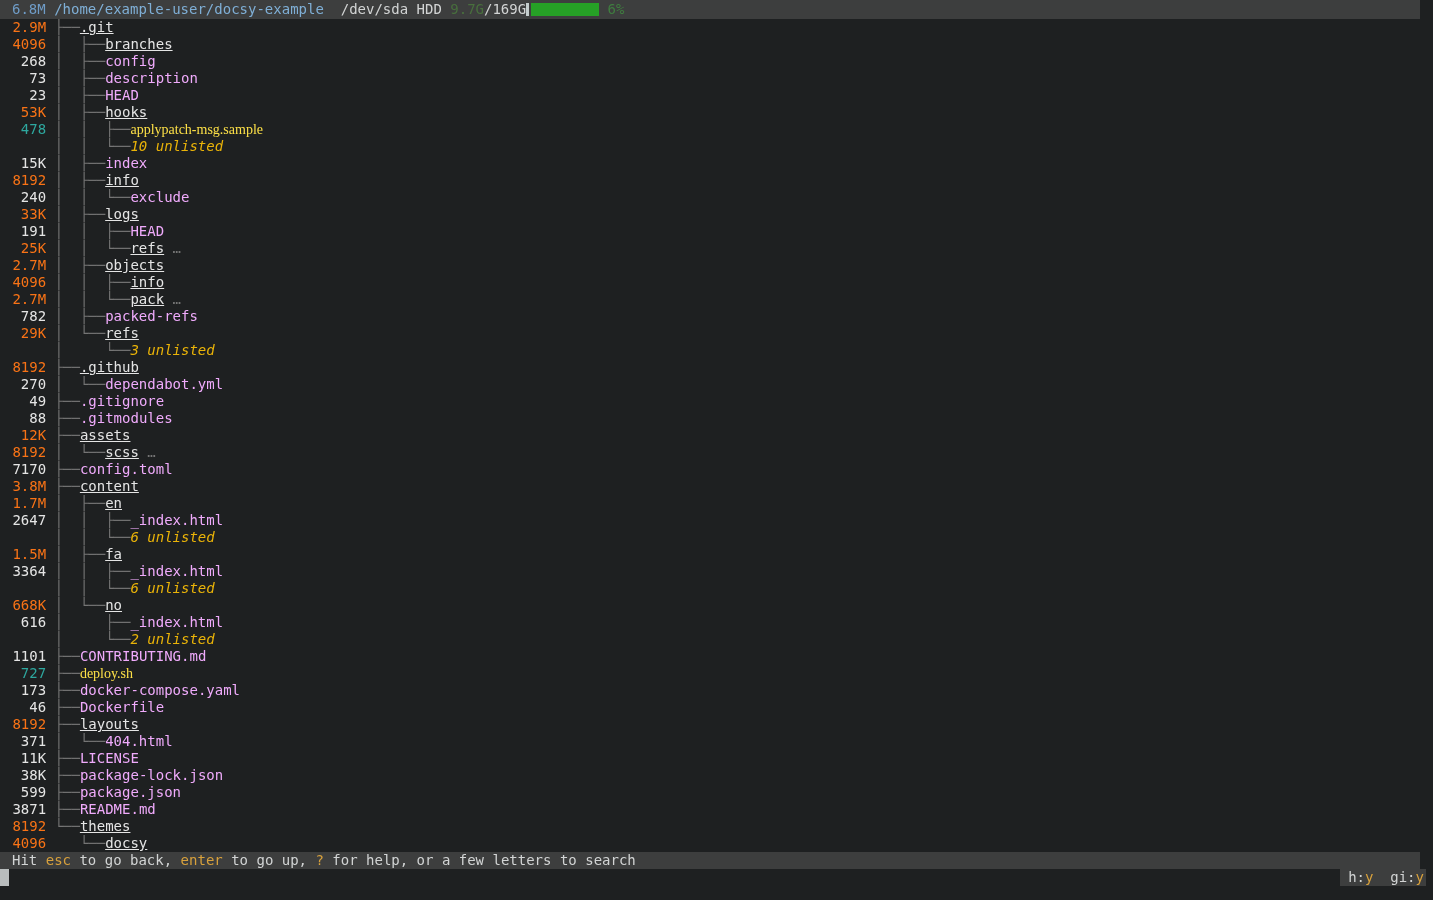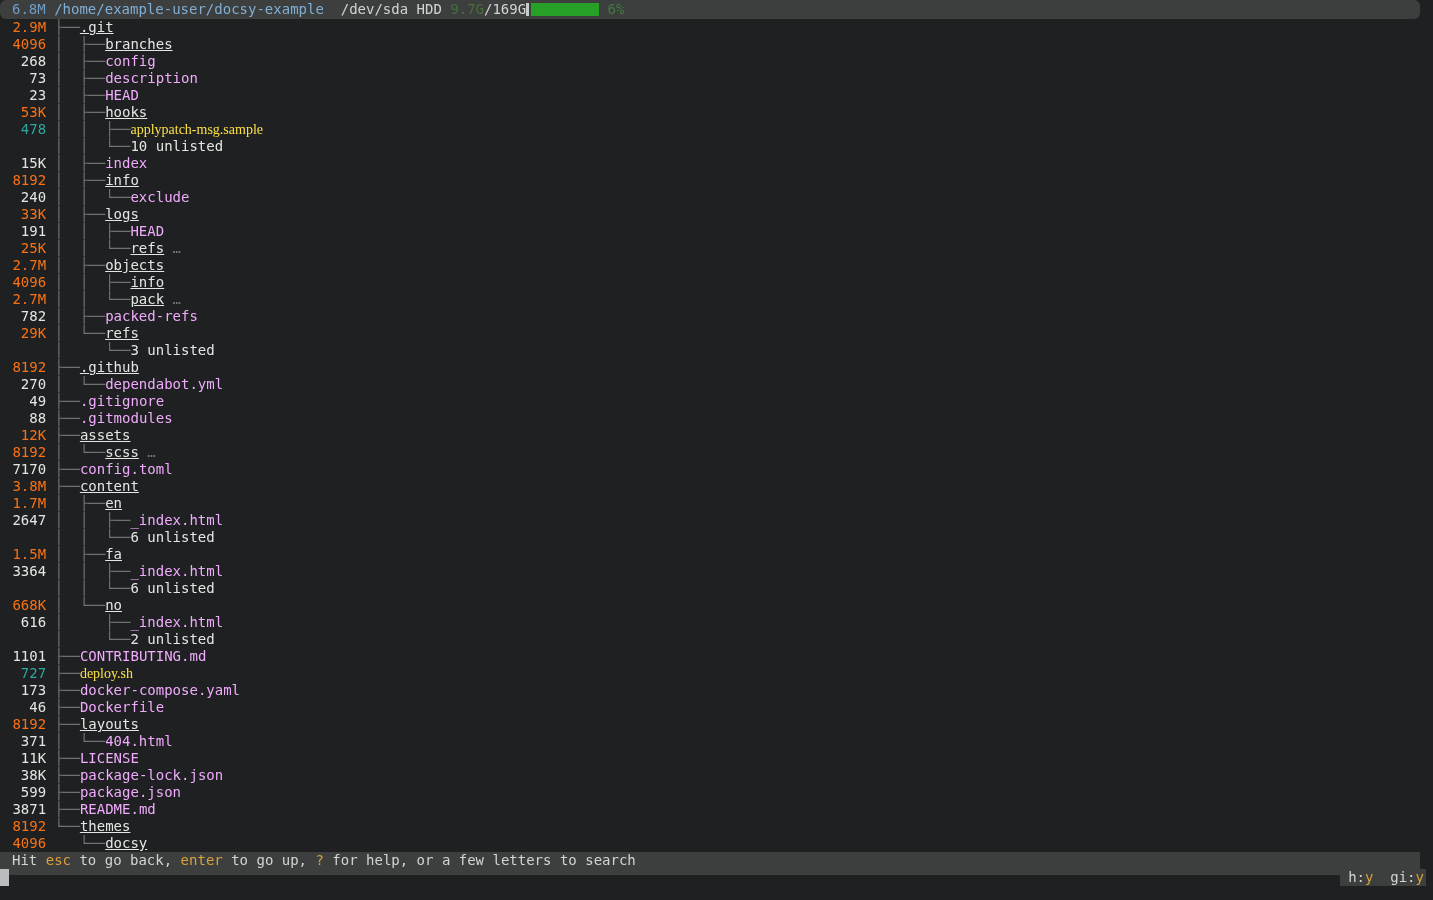--- a/index.html
+++ b/index.html
@@ -11,21 +11,21 @@
     overflow:hidden;
     position:relative;
   }
   .screen{position:absolute;inset:0;}
   
   .header{
     position:absolute;top:0;left:0;height:19px;width:1420px;
     background:#3d3e3e;
     white-space:pre;
     line-height:19px;
-    padding-left:12px;box-sizing:border-box;border-radius:6px;
+    padding-left:12px;box-sizing:border-box;
   }
   .header span{vertical-align:top;}
   .hdr-size{color:#6f9cc7;}
   .hdr-path{color:#7fafd6;margin-left:1ch;}
   .hdr-dev{color:#d2d4d4;margin-left:2ch;}
   .hdr-used{color:#486f3d;margin-left:1ch;}
   .hdr-total{color:#d2d4d4;}
   .hdr-bar{display:inline-block;height:13px;margin:3px 0 0 1ch;vertical-align:top;font-size:0;}
   .hdr-bar .sliver{display:inline-block;width:3px;height:13px;background:#c4cdcd;margin-right:2px;}
   .hdr-bar .fill{display:inline-block;height:13px;background:#26a026;}
@@ -37,25 +37,25 @@
     line-height:17px;
   }
   .row{height:17px;white-space:pre;}
   .sz-dir{color:#f97316;}
   .sz-file{color:#e5e5e5;}
   .sz-exec{color:#2ea89f;}
   .pfx{color:#757575;}
   .nm-dir{color:#e5e5e5;text-decoration:underline;}
   .nm-file{color:#f0abfc;}
   .nm-exec{color:#fde047;font-family:Liberation Serif, serif;}
-  .nm-unlisted{color:#e5e5e5;}
+  .nm-unlisted{color:#eab308;font-style:italic;}
   .ell{color:#757575;}
   
   .status{
-    position:absolute;top:852px;left:0;height:23px;width:1420px;
+    position:absolute;top:852px;left:0;height:17px;width:1420px;
     background:#3d3e3e;color:#d2d4d4;
     line-height:17px;white-space:pre;
     padding-left:12px;box-sizing:border-box;
   }
   .status .hl{color:#d8a13c;}
   
   .input-row{
     position:absolute;top:869px;left:0;height:17px;width:1433px;
     line-height:17px;
   }

